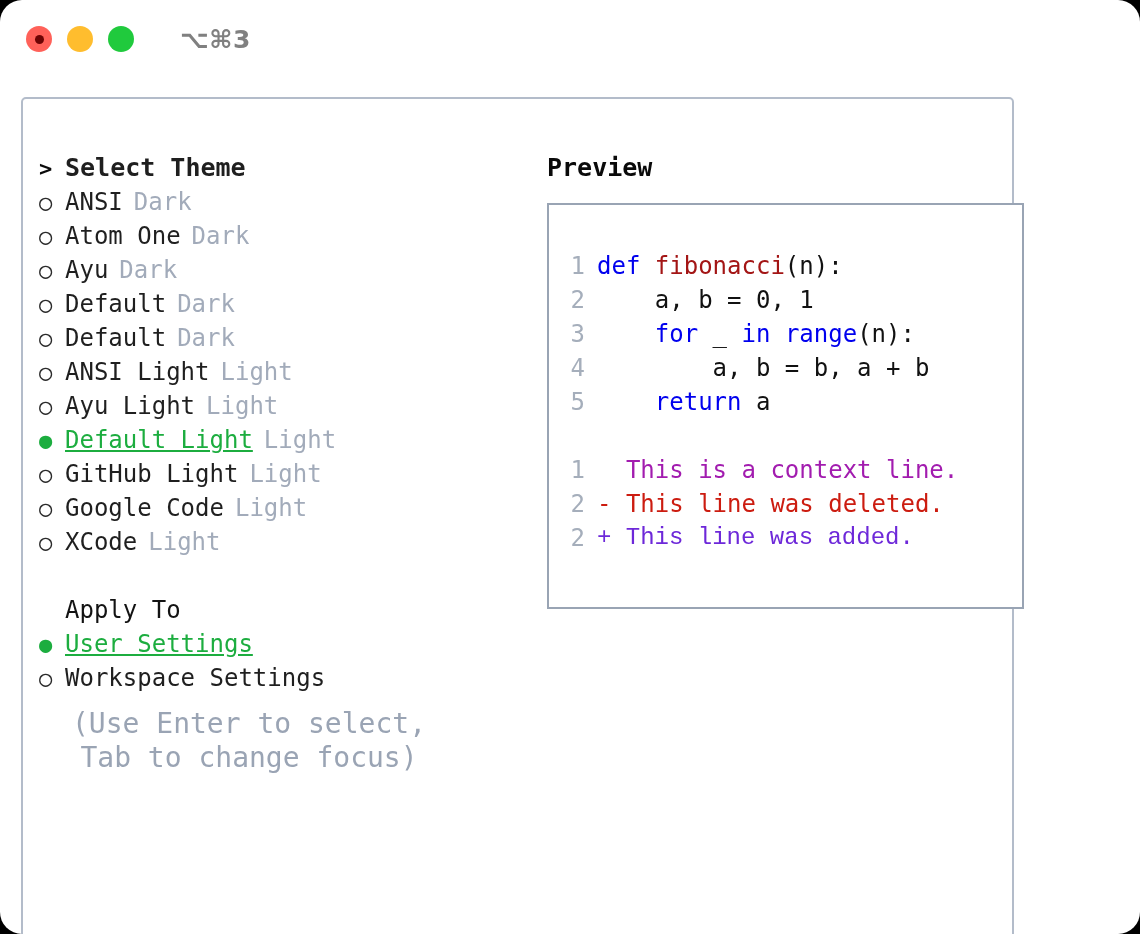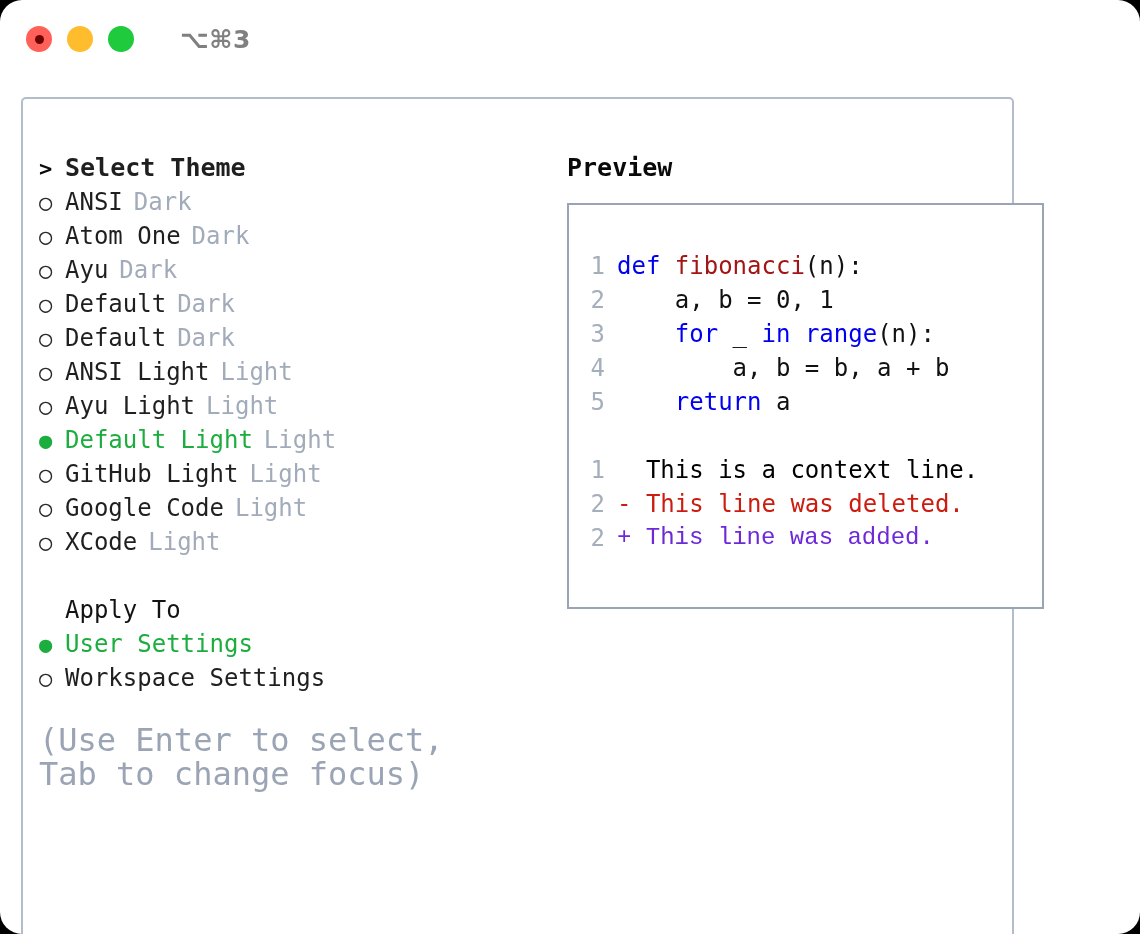--- a/index.html
+++ b/index.html
@@ -113,37 +113,38 @@
     font-size: 25px;
     color: #0a0a0a;
   }
   .row.section-header .marker { font-weight: bold; color: #0a0a0a; }
   .row .label { color: #1f1f1f; }
   .row .tag {
     color: #a2abba;
     margin-left: 11px;
   }
   .row.selected .marker { color: #1cad3f; }
-  .row.selected .label  { color: #1cad3f; }
+  .row.selected .label  { color: #1cad3f; text-decoration: underline; }
   .row.spacer { height: 34px; }
   .row.plain-header .marker { color: transparent; }
   .row.plain-header .label { color: #131313; }
 
   #hint {
-    margin-top: 28px;
-    font-size: 32px;
+    margin-top: 12px;
+    font-size: 28px;
     line-height: 34px;
     color: #9aa4b4;
     width: 420px;
+    text-align: center;
   }
 
   
   #right-col {
     position: absolute;
-    left: 500px;
+    left: 480px;
     top: 52px;
     width: 495px;
     padding-left: 44px;
   }
   #preview-title {
     font-size: 25px;
     line-height: 34px;
     font-weight: bold;
     color: #0a0a0a;
   }
@@ -171,21 +172,21 @@
     text-align: right;
     color: #a5aebb;
     margin-right: 12px;
     flex: 0 0 auto;
   }
   .code-line .code-text { white-space: pre; }
   .code-gap { height: 34px; }
   .tok-kw   { color: #0000ee; }
   .tok-fn   { color: #a31515; }
   .tok-plain{ color: #111111; }
-  .diff-ctx { color: #000000; }
+  .diff-ctx { color: #a21caf; }
   .diff-del { color: #cc1c10; }
   .diff-add { color: #6d28d9; font-family: Liberation Mono, monospace; }
 </style>
 </head>
 <body>
 
 <div id="window">
 
   <div id="titlebar">
     <div class="lights">

